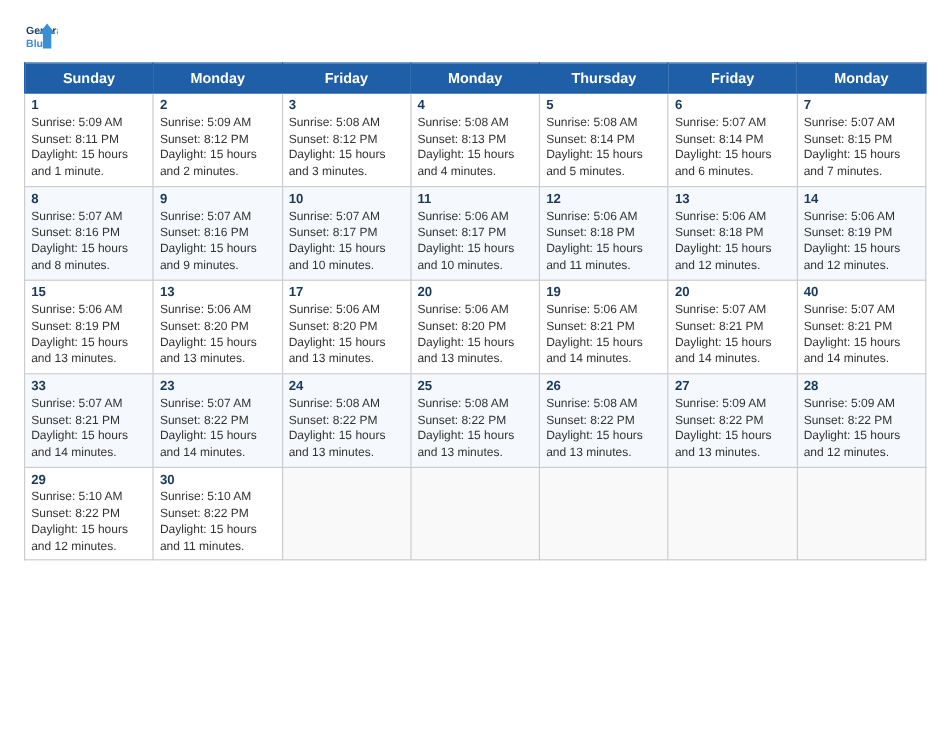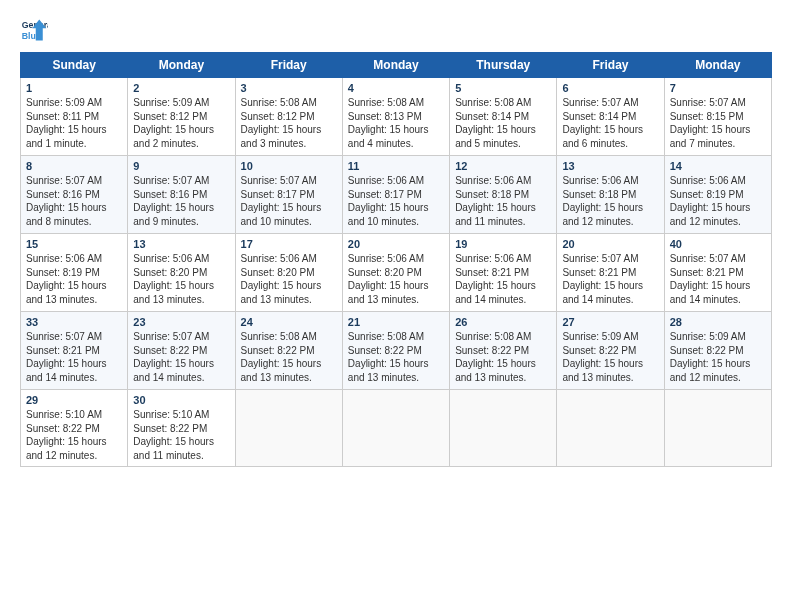--- a/index.html
+++ b/index.html
@@ -290,21 +290,21 @@
 and 14 minutes.</div>
           </td>
           <td>
             <span class="day-number">24</span>
             <div class="day-info" style="white-space: pre-line;">Sunrise: 5:08 AM
 Sunset: 8:22 PM
 Daylight: 15 hours
 and 13 minutes.</div>
           </td>
           <td>
-            <span class="day-number">21</span>
+            <span class="day-number">25</span>
             <div class="day-info" style="white-space: pre-line;">Sunrise: 5:08 AM
 Sunset: 8:22 PM
 Daylight: 15 hours
 and 13 minutes.</div>
           </td>
           <td>
             <span class="day-number">26</span>
             <div class="day-info" style="white-space: pre-line;">Sunrise: 5:08 AM
 Sunset: 8:22 PM
 Daylight: 15 hours

